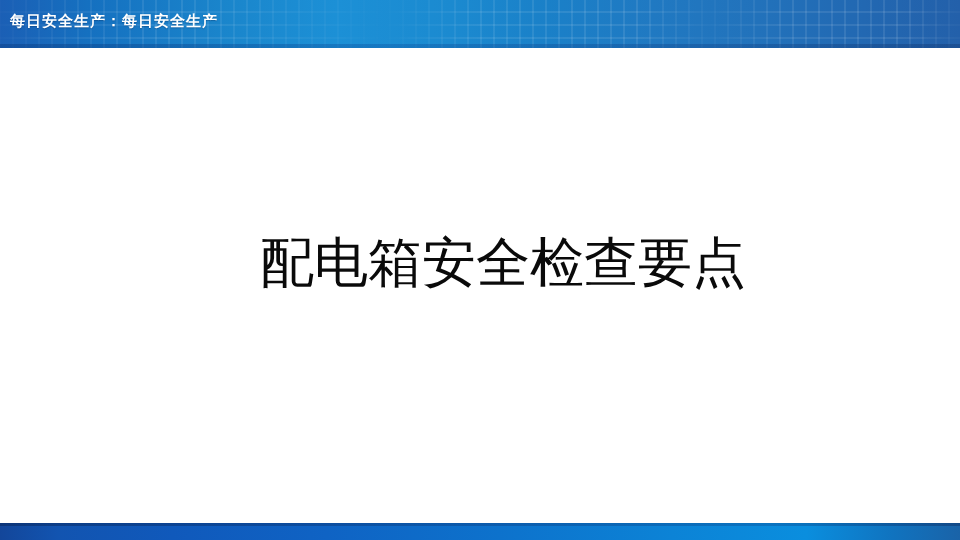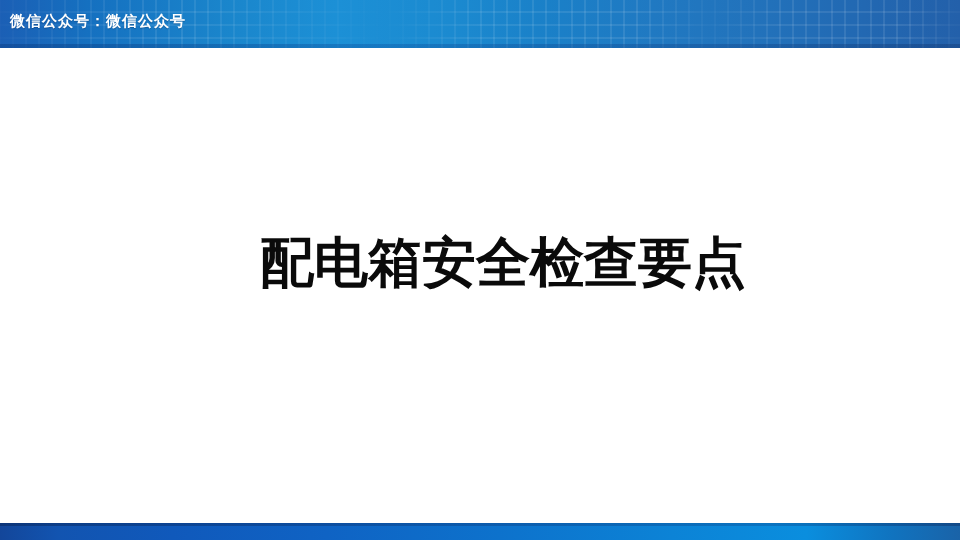--- a/index.html
+++ b/index.html
@@ -117,21 +117,21 @@
     top: 48px;
     width: 960px;
     height: 475px;
   }
   #main-title {
     position: absolute;
     left: 260px;
     top: 180px;
     width: 500px;
     font-size: 54px;
-    font-weight: bold;
+    font-weight: normal;
     color: #0a0a0a;
     letter-spacing: 0px;
     line-height: 70px;
     white-space: nowrap;
     font-family: "DejaVu Sans", "Liberation Sans", sans-serif;
   }
 
   
   #bottom-bar {
     position: absolute;
@@ -165,21 +165,21 @@
   }
 </style>
 </head>
 <body>
 
 <div id="slide">
 
   <div id="top-banner">
     <div id="banner-grid"></div>
     <div id="banner-bottom-edge"></div>
-    <div id="banner-text">微信公众号：微信公众号</div>
+    <div id="banner-text">每日安全生产：每日安全生产</div>
   </div>
 
   <div id="title-area">
     <div id="main-title">配电箱安全检查要点</div>
   </div>
 
   <div id="bottom-bar">
     <div id="bottom-bar-top-edge"></div>
   </div>
 

